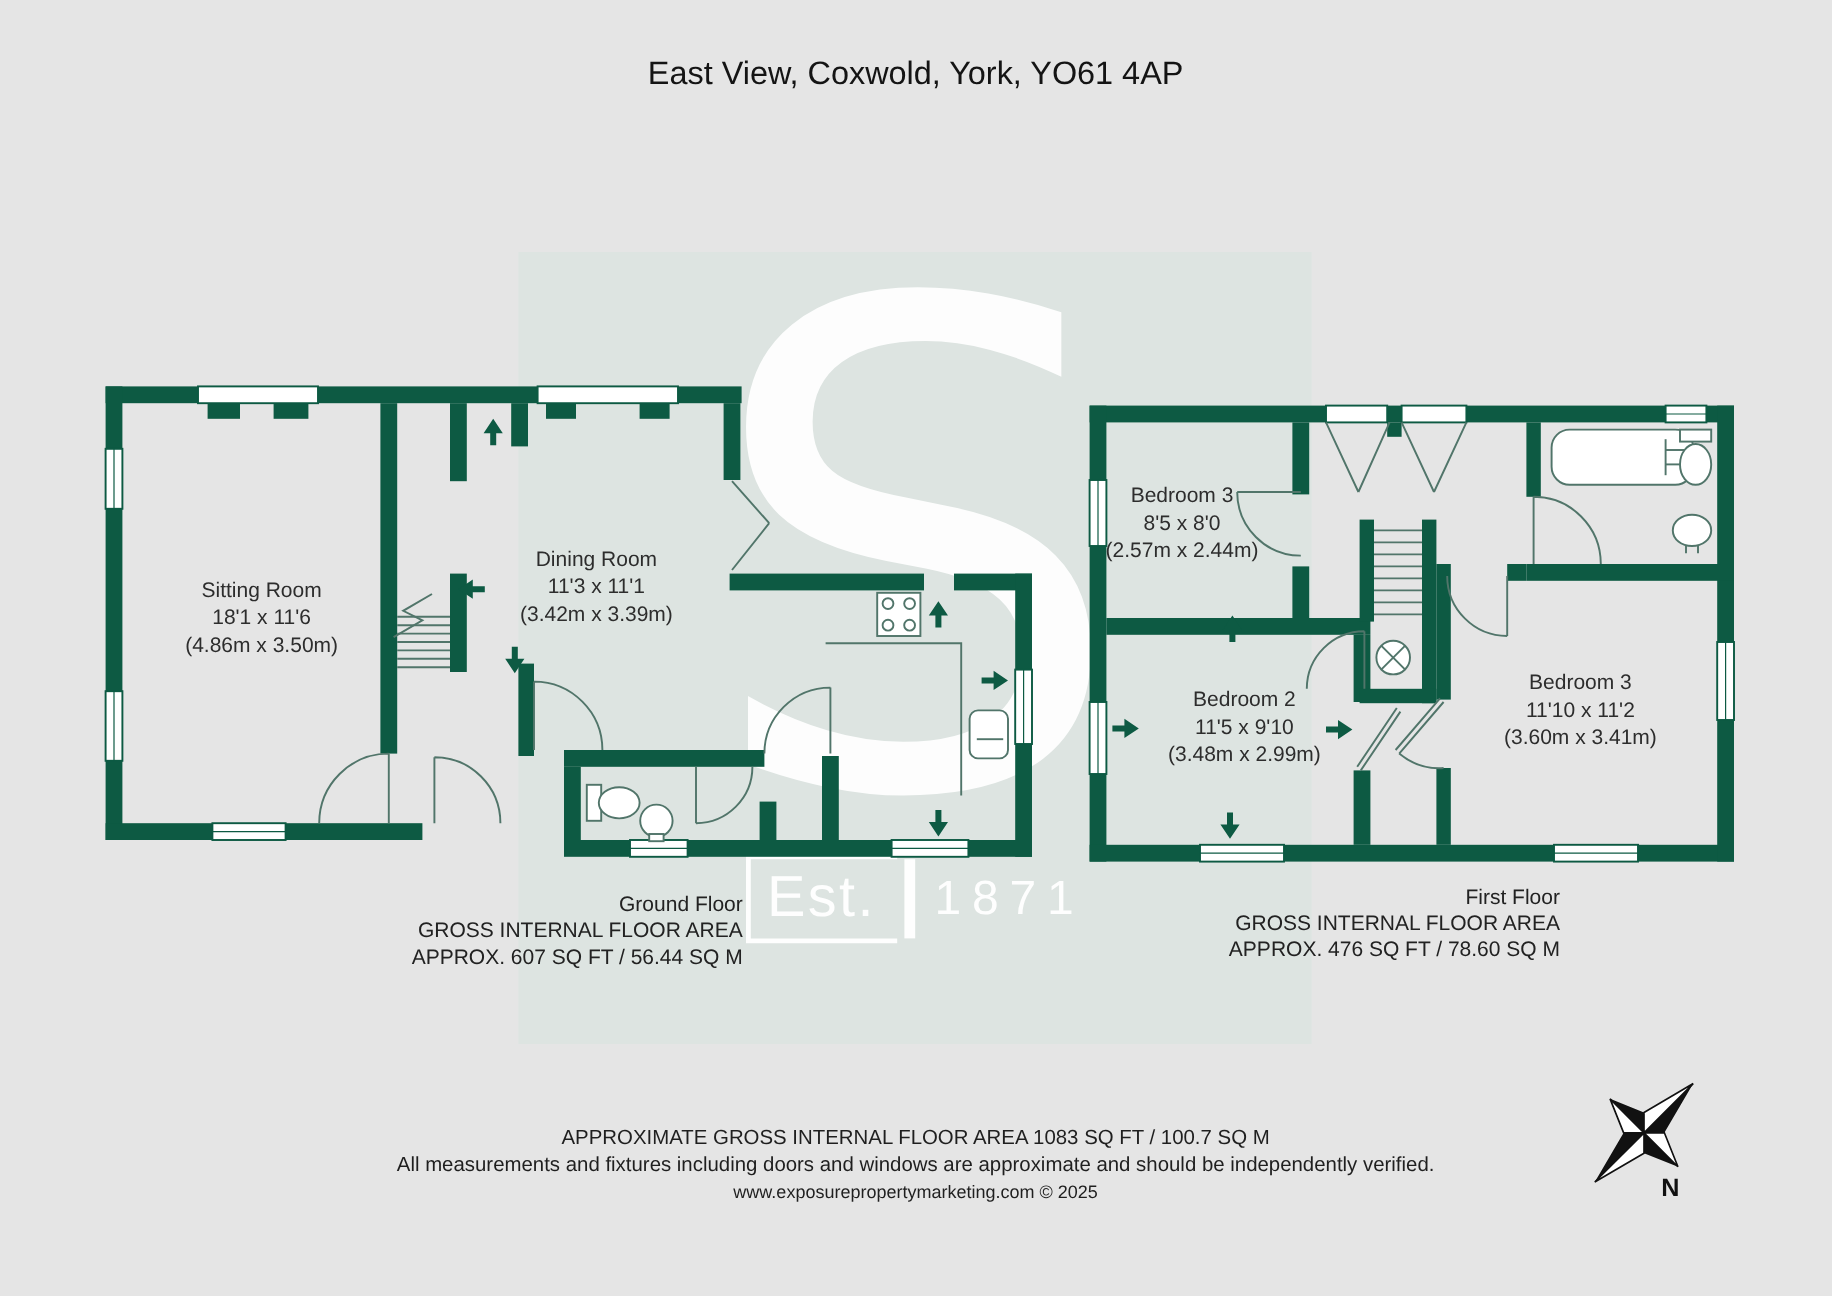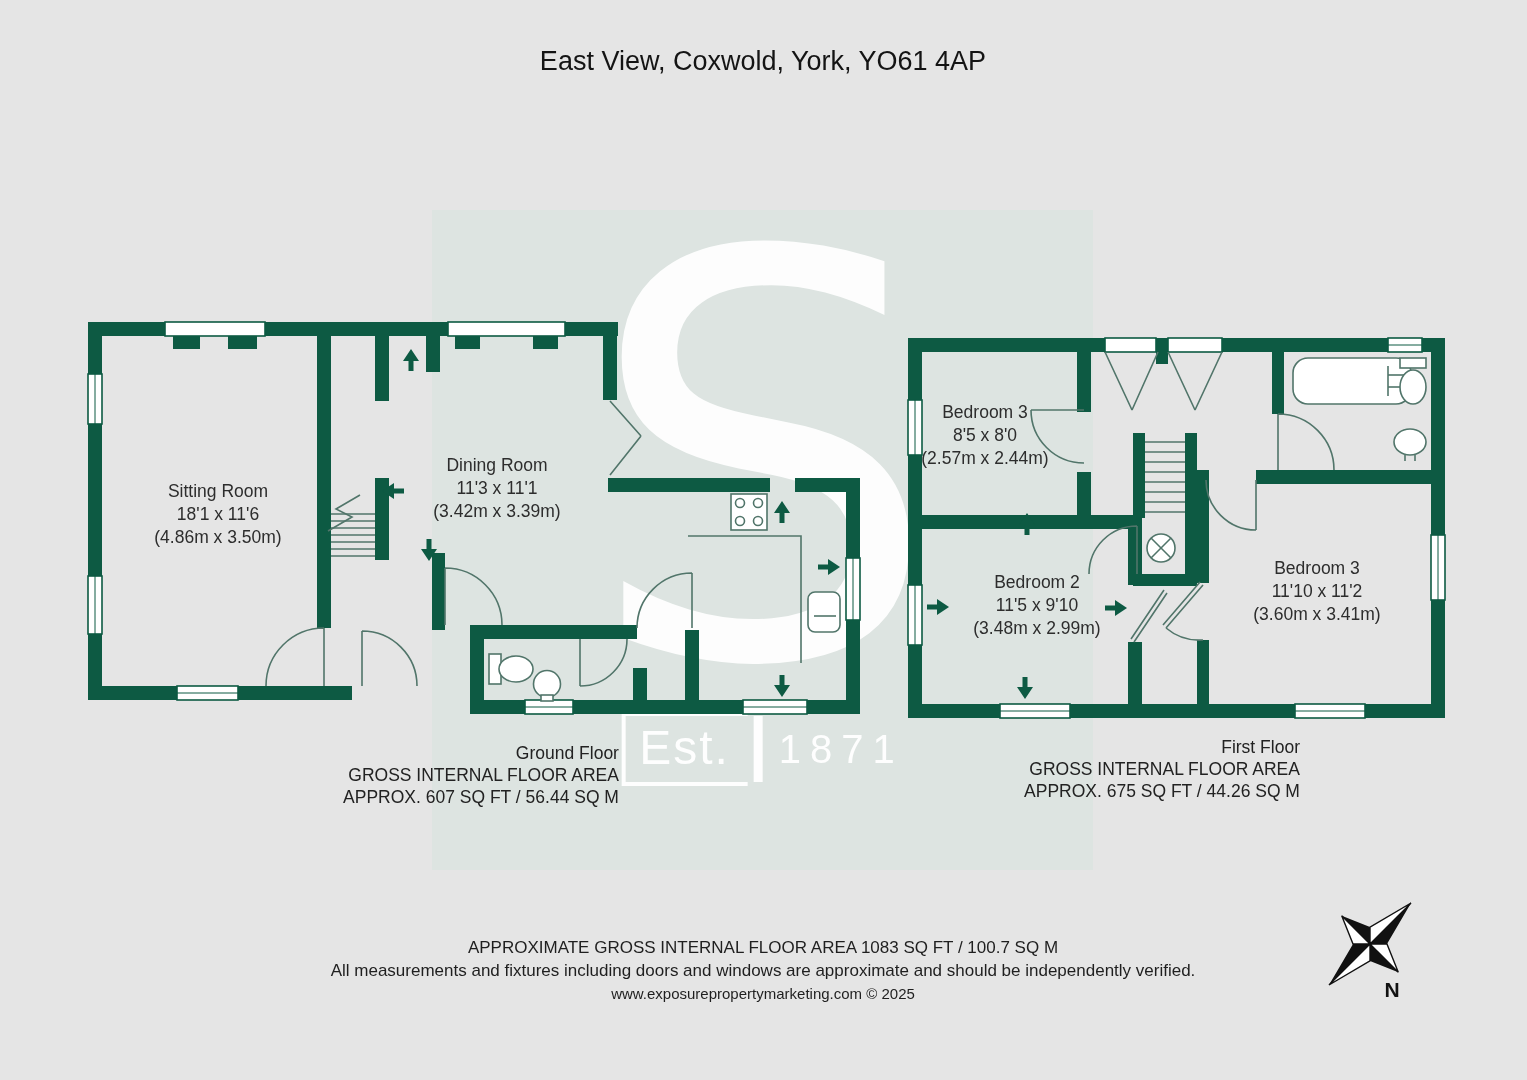--- a/index.html
+++ b/index.html
@@ -276,21 +276,21 @@
   </div>
 
   <div class="caption" style="left:481px;top:742px;">
     <span>Ground Floor</span>
     <span>GROSS INTERNAL FLOOR AREA</span>
     <span>APPROX. 607 SQ FT / 56.44 SQ M</span>
   </div>
   <div class="caption" style="left:1162px;top:736px;">
     <span>First Floor</span>
     <span>GROSS INTERNAL FLOOR AREA</span>
-    <span>APPROX. 675 SQ FT / 44.26 SQ M</span>
+    <span>APPROX. 476 SQ FT / 78.60 SQ M</span>
   </div>
 
   <div class="footer">
     <div class="f2">APPROXIMATE GROSS INTERNAL FLOOR AREA 1083 SQ FT / 100.7 SQ M</div>
     <div class="f3">All measurements and fixtures including doors and windows are approximate and should be independently verified.</div>
     <div class="f4">www.exposurepropertymarketing.com © 2025</div>
   </div>
 
   <svg class="compass" width="130" height="130" viewBox="0 0 130 130">
     <g transform="translate(58,52) rotate(45)">

